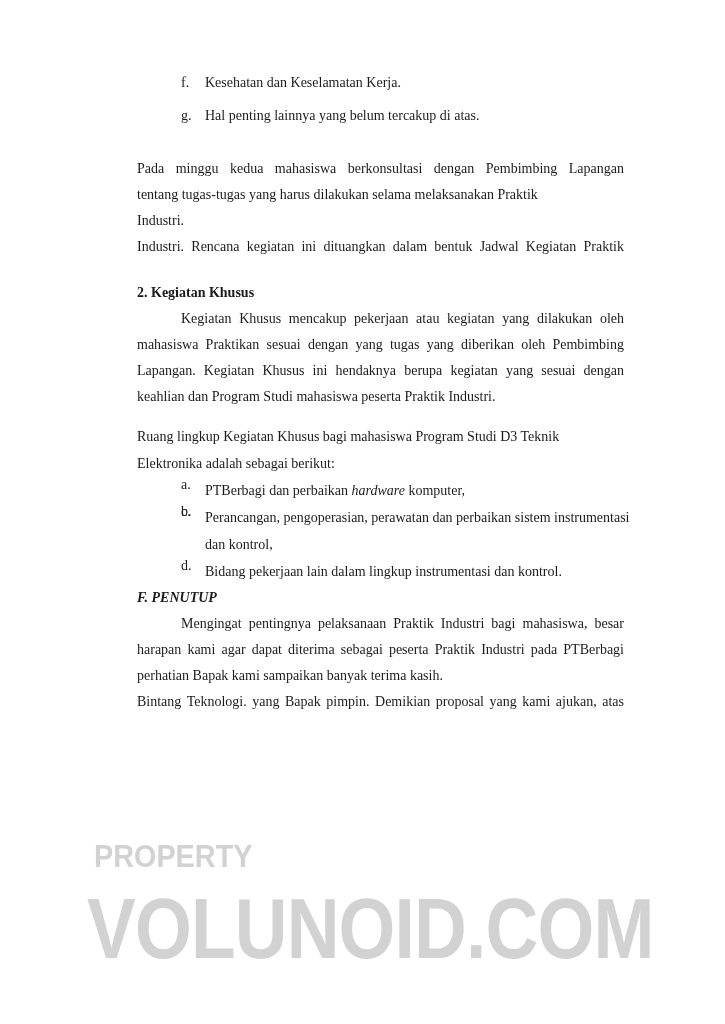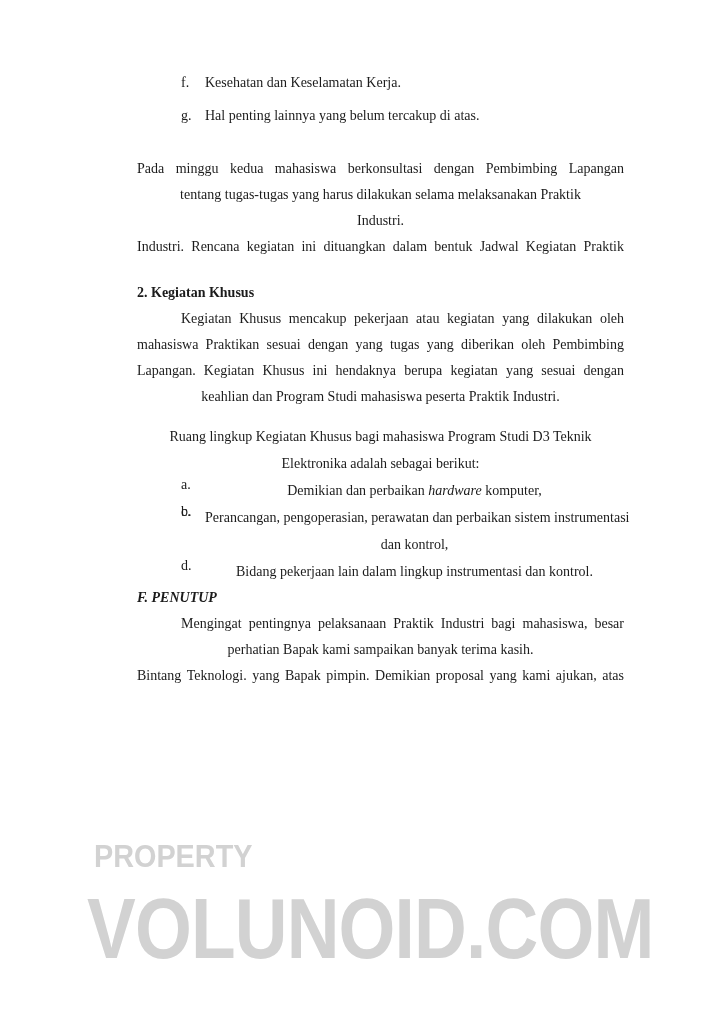--- a/index.html
+++ b/index.html
@@ -14,21 +14,21 @@
     overflow: hidden;
   }
   .content {
     position: absolute;
     left: 137px;
     top: 0;
     width: 487px;
     padding-top: 66px;
     font-size: 14px;
   }
-  .line { line-height: 26px; white-space: nowrap; text-align: center; }
+  .line { line-height: 26px; white-space: nowrap; }
   
   .jl { white-space: normal; text-align: justify; text-align-last: justify; }
   .indent { padding-left: 44px; }
   .it { font-style: italic; }
 
   .intro-list .li { position: relative; padding-left: 68px; line-height: 33px; white-space: nowrap; }
   .marker { position: absolute; left: 44px; }
 
   .para-a { margin-top: 24px; }
   .heading-line { line-height: 26px; font-weight: bold; white-space: nowrap; }
@@ -99,40 +99,41 @@
     </div>
 
     <div class="ruang">
       <div class="line">Ruang lingkup Kegiatan Khusus bagi mahasiswa Program Studi D3 Teknik</div>
       <div class="line">Elektronika adalah sebagai berikut:</div>
     </div>
 
     <div class="abc">
       <div class="li">
         <span class="marker">a.</span>
-        <div class="line"><span>Demikian dan perbaikan </span><span class="it">hardware</span><span> komputer,</span></div>
+        <div class="line"><span>PTBerbagi dan perbaikan </span><span class="it">hardware</span><span> komputer,</span></div>
       </div>
       <div class="li">
         <span class="marker">b.</span>
       </div>
       <div class="li">
         <span class="marker">c.</span>
         <div class="line">Perancangan, pengoperasian, perawatan dan perbaikan sistem instrumentasi</div>
         <div class="line">dan kontrol,</div>
       </div>
       <div class="li">
         <span class="marker">d.</span>
         <div class="line">Bidang pekerjaan lain dalam lingkup instrumentasi dan kontrol.</div>
       </div>
     </div>
 
     <div class="heading-line heading-penutup">F. PENUTUP</div>
 
     <div>
       <div class="line jl indent">Mengingat pentingnya pelaksanaan Praktik Industri bagi mahasiswa, besar</div>
+      <div class="line jl">harapan kami agar dapat diterima sebagai peserta Praktik Industri pada PTBerbagi</div>
       <div class="line">perhatian Bapak kami sampaikan banyak terima kasih.</div>
       <div class="line jl">Bintang Teknologi. yang Bapak pimpin. Demikian proposal yang kami ajukan, atas</div>
     </div>
 
   </div>
 
   <div class="watermark-top" style="color: rgb(210, 210, 210);">PROPERTY</div>
   <div class="watermark-main" style="color: rgb(210, 210, 210);">VOLUNOID.COM</div>
 </div>
 

